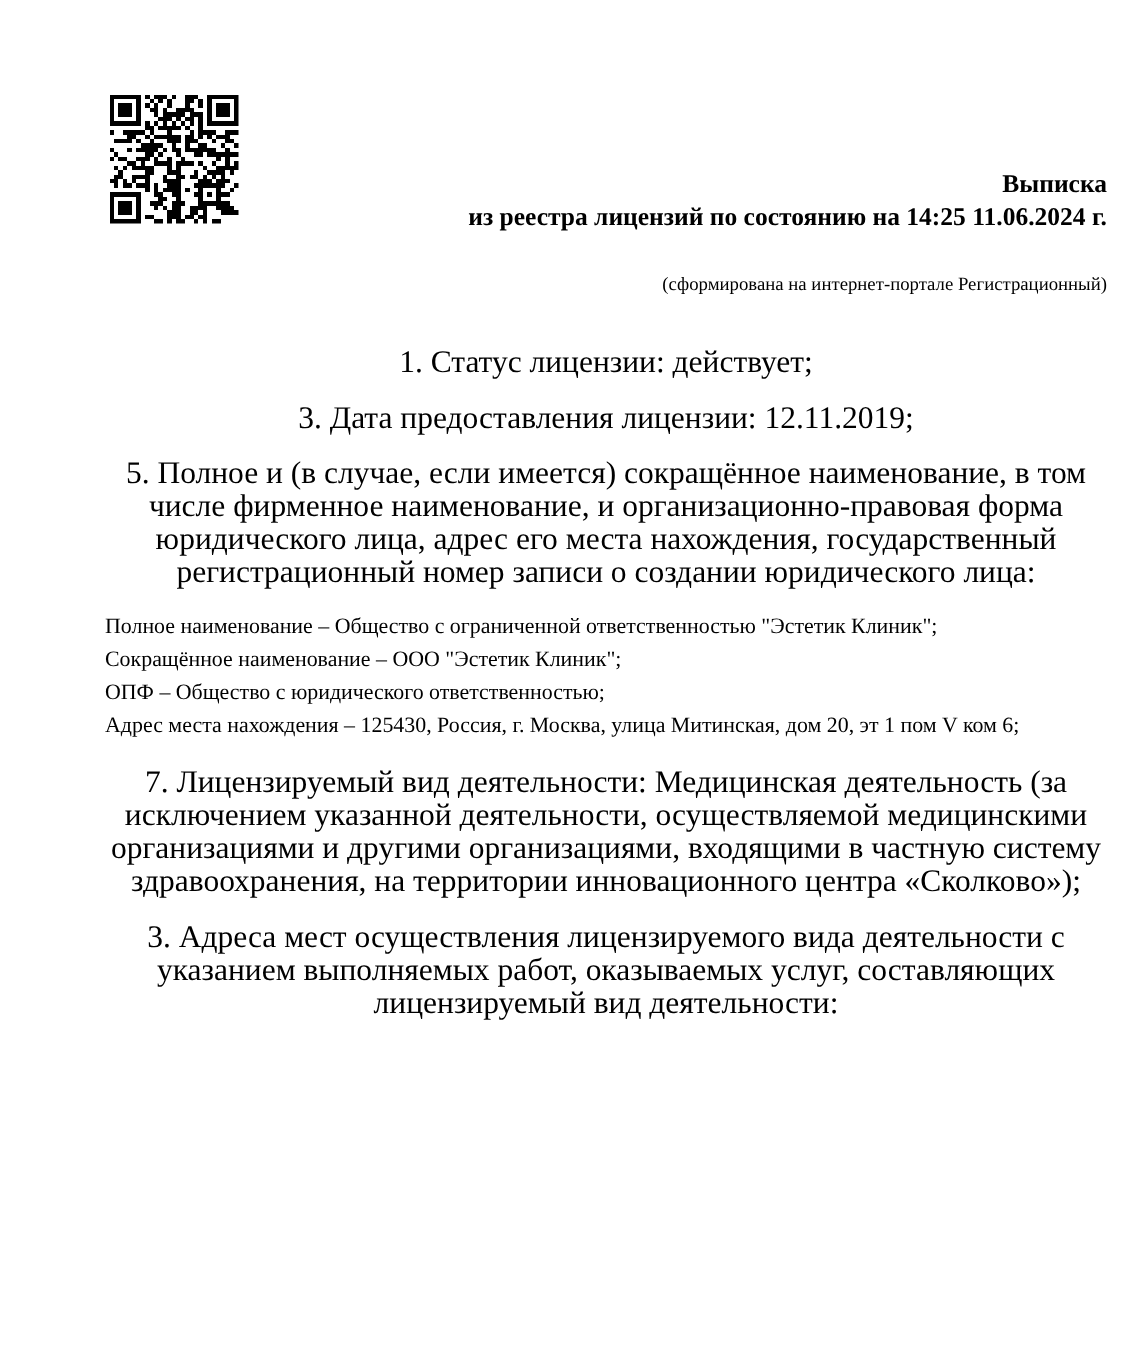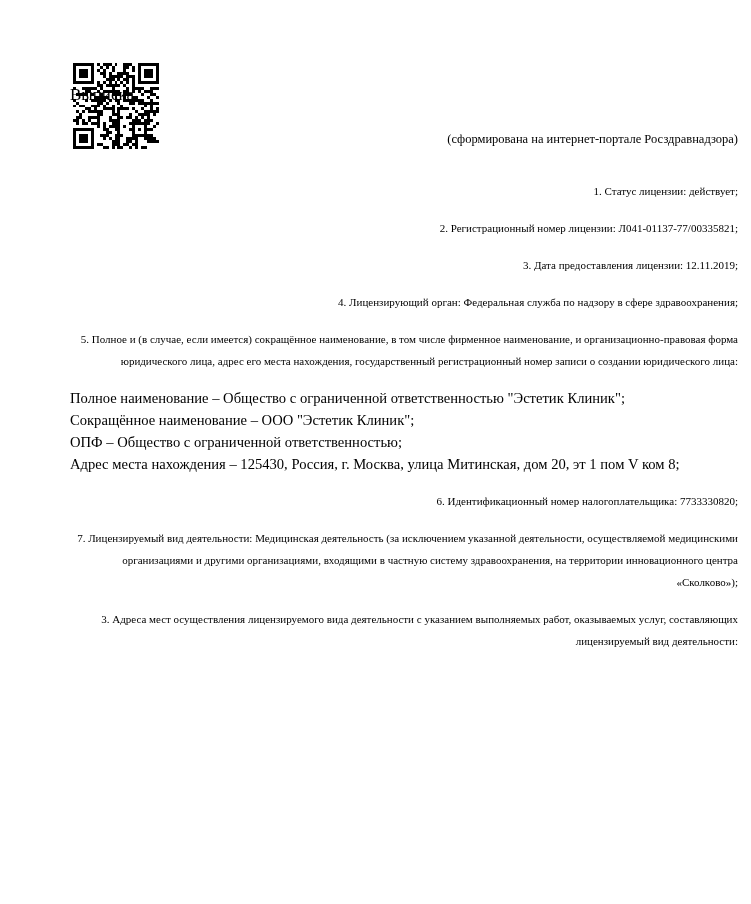--- a/index.html
+++ b/index.html
@@ -26,38 +26,38 @@
     width: 86px;
     height: 86px;
   }
   .content {
     position: absolute;
     left: 70px;
     top: 0;
     width: 668px;
   }
   .title {
-    margin-top: 84px;
-    text-align: left;
-    font-weight: normal;
+    margin-top: 112px;
+    text-align: right;
+    font-weight: bold;
     font-size: 17px;
     line-height: 22px;
   }
   .subtitle {
     margin-top: 26px;
     margin-bottom: 33px;
     text-align: right;
     font-size: 12.5px;
     line-height: 15px;
   }
   .para {
     margin: 0 0 15px 0;
-    font-size: 11px;
+    font-size: 21px;
     line-height: 22px;
-    text-align: right;
+    text-align: center;
   }
   .block {
     margin: 0 0 15px 0;
     font-size: 14.6px;
     line-height: 22px;
     font-family: Liberation Serif, serif;
   }
   .block > div {
     margin: 0;
   }
@@ -492,41 +492,39 @@
       <rect x="19" y="28" width="1" height="1"></rect>
       <rect x="21" y="28" width="1" height="1"></rect>
       <rect x="23" y="28" width="1" height="1"></rect>
       <rect x="24" y="28" width="1" height="1"></rect>
     </svg>
 
   <div class="content">
 
     <div class="title">
       <div>Выписка</div>
+      <div>из реестра лицензий по состоянию на 14:25 11.06.2024 г.</div>
     </div>
 
-    <div class="subtitle">(сформирована на интернет-портале Росздравнадзора)</div>
+    <div class="subtitle">(сформирована на интернет-портале Регистрационный)</div>
 
     <p class="para">1. Статус лицензии: действует;</p>
 
-    <p class="para">2. Регистрационный номер лицензии: Л041-01137-77/00335821;</p>
 
     <p class="para">3. Дата предоставления лицензии: 12.11.2019;</p>
 
-    <p class="para">4. Лицензирующий орган: Федеральная служба по надзору в сфере здравоохранения;</p>
 
     <p class="para">5. Полное и (в случае, если имеется) сокращённое наименование, в том числе фирменное наименование, и организационно-правовая форма юридического лица, адрес его места нахождения, государственный регистрационный номер записи о создании юридического лица:</p>
 
     <div class="block">
       <div>Полное наименование – Общество с ограниченной ответственностью "Эстетик Клиник";</div>
       <div>Сокращённое наименование – ООО "Эстетик Клиник";</div>
-      <div>ОПФ – Общество с ограниченной ответственностью;</div>
-      <div>Адрес места нахождения – 125430, Россия, г. Москва, улица Митинская, дом 20, эт 1 пом V ком 8;</div>
+      <div>ОПФ – Общество с юридического ответственностью;</div>
+      <div>Адрес места нахождения – 125430, Россия, г. Москва, улица Митинская, дом 20, эт 1 пом V ком 6;</div>
     </div>
 
-    <p class="para">6. Идентификационный номер налогоплательщика: 7733330820;</p>
 
     <p class="para">7. Лицензируемый вид деятельности: Медицинская деятельность (за исключением указанной деятельности, осуществляемой медицинскими организациями и другими организациями, входящими в частную систему здравоохранения, на территории инновационного центра «Сколково»);</p>
 
     <p class="para">3. Адреса мест осуществления лицензируемого вида деятельности с указанием выполняемых работ, оказываемых услуг, составляющих лицензируемый вид деятельности:</p>
 
   </div>
 </div>
 
 </body></html>

